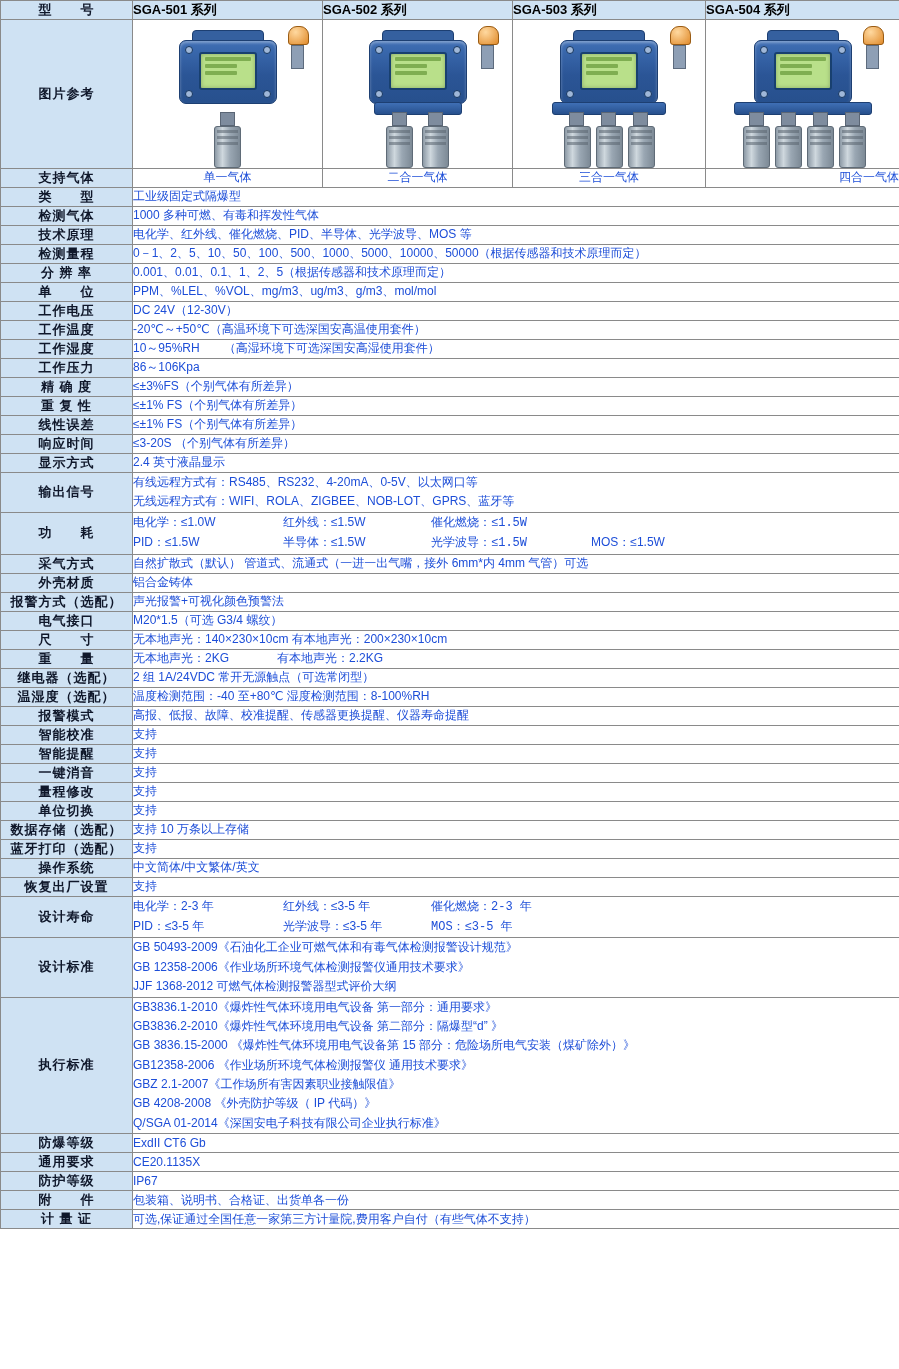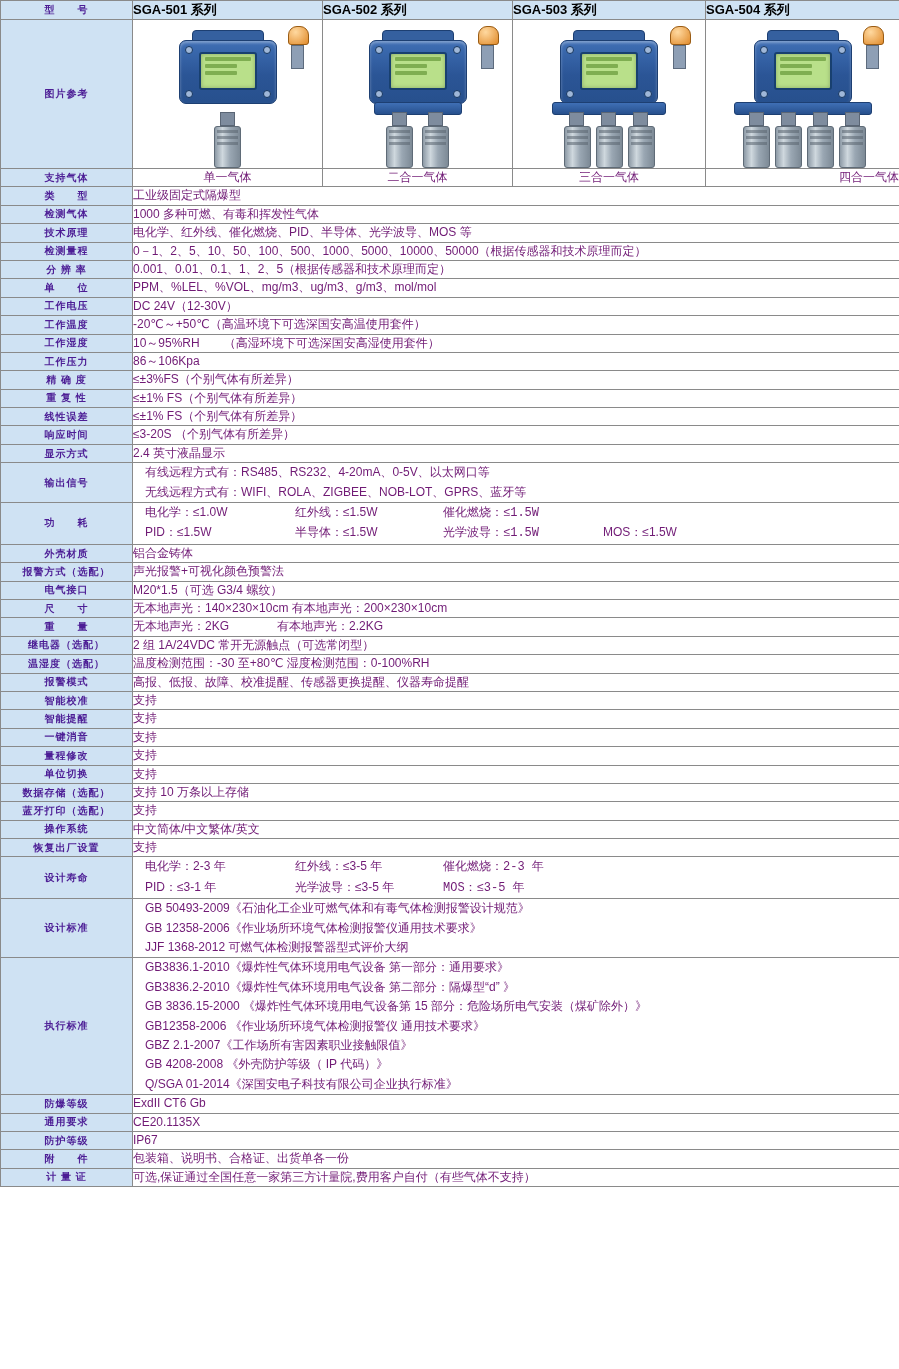--- a/index.html
+++ b/index.html
@@ -1,24 +1,24 @@
 <!DOCTYPE html>
 <html><head>
 <meta charset="utf-8">
 <style>
   html,body{margin:0;padding:0;background:#ffffff;}
   body{font-family:"Liberation Sans","DejaVu Sans",sans-serif;}
   #sheet{width:899px;height:1369px;position:relative;box-sizing:border-box;}
   table.spec{border-collapse:collapse;width:899px;table-layout:fixed;}
   table.spec td{border:1px solid #8a8a8a;padding:0;vertical-align:middle;}
-  td.lbl{background:#cfe2f3;text-align:center;font-weight:bold;font-size:10px;color:#4c1d95;letter-spacing:1px;width:132px;}
-  td.val{background:#ffffff;font-size:12px;color:#701a75;padding:3px 7px;line-height:1.45;}
+  td.lbl{background:#cfe2f3;text-align:center;font-weight:bold;font-size:13px;color:#0f172a;letter-spacing:1px;width:132px;}
+  td.val{background:#ffffff;font-size:12px;color:#1d4ed8;padding:3px 7px;line-height:1.45;}
   td.hdr{background:#cfe2f3;font-weight:bold;font-size:13px;}
   td.imgcell{background:#ffffff;text-align:center;padding:2px 0;}
-  .row-multi div{padding:1px 12px;}
+  .row-multi div{padding:1px 0;}
   .pw{display:inline-block;}
   .pw.w1{min-width:150px;}
   .pw.w2{min-width:148px;}
   .pw.w3{min-width:160px;font-family:Liberation Mono, monospace;}
   .std-line{padding:2px 0;}
   
   .dev{position:relative;width:100%;height:148px;display:flex;align-items:flex-end;justify-content:center;}
   .devwrap{position:relative;width:175px;height:146px;}
   .body-box{position:absolute;left:50%;transform:translateX(-50%);top:18px;width:96px;height:62px;background:linear-gradient(180deg,#3f6fb5 0%,#2b5596 55%,#27508d 100%);border:1px solid #1d3f72;border-radius:7px;box-shadow:inset 0 2px 3px rgba(255,255,255,.35);}
   .screen{position:absolute;left:50%;transform:translateX(-50%);top:11px;width:54px;height:34px;background:#b9e08a;border:2px solid #18406f;border-radius:3px;box-shadow:inset 0 0 4px rgba(0,0,0,.25);}
@@ -315,20 +315,24 @@
       <div>
         <span class="pw w1">电化学：≤1.0W</span><span class="pw w2">红外线：≤1.5W</span><span class="pw w3">催化燃烧：≤1.5W</span>
       </div>
       <div>
         <span class="pw w1">PID：≤1.5W</span><span class="pw w2">半导体：≤1.5W</span><span class="pw w3">光学波导：≤1.5W</span><span class="pw">MOS：≤1.5W</span>
       </div>
     </td>
   </tr>
 
   <tr>
+          <td class="lbl">采气方式</td>
+          <td class="val" colspan="4">自然扩散式（默认）  管道式、流通式（一进一出气嘴，接外 6mm*内 4mm 气管）可选</td>
+        </tr>
+  <tr>
           <td class="lbl">外壳材质</td>
           <td class="val" colspan="4">铝合金铸体</td>
         </tr>
   <tr>
           <td class="lbl">报警方式（选配）</td>
           <td class="val" colspan="4">声光报警+可视化颜色预警法</td>
         </tr>
   <tr>
           <td class="lbl">电气接口</td>
           <td class="val" colspan="4">M20*1.5（可选 G3/4 螺纹）</td>
@@ -340,21 +344,21 @@
   <tr>
           <td class="lbl">重　　量</td>
           <td class="val" colspan="4">无本地声光：2KG　　　　有本地声光：2.2KG</td>
         </tr>
   <tr>
           <td class="lbl">继电器（选配）</td>
           <td class="val" colspan="4">2 组 1A/24VDC 常开无源触点（可选常闭型）</td>
         </tr>
   <tr>
           <td class="lbl">温湿度（选配）</td>
-          <td class="val" colspan="4">温度检测范围：-30 至+80℃  湿度检测范围：0-100%RH</td>
+          <td class="val" colspan="4">温度检测范围：-40 至+80℃  湿度检测范围：8-100%RH</td>
         </tr>
   <tr>
           <td class="lbl">报警模式</td>
           <td class="val" colspan="4">高报、低报、故障、校准提醒、传感器更换提醒、仪器寿命提醒</td>
         </tr>
   <tr>
           <td class="lbl">智能校准</td>
           <td class="val" colspan="4">支持</td>
         </tr>
   <tr>
@@ -390,21 +394,21 @@
           <td class="val" colspan="4">支持</td>
         </tr>
 
   <tr>
     <td class="lbl">设计寿命</td>
     <td class="val row-multi" colspan="4">
       <div>
         <span class="pw w1">电化学：2-3 年</span><span class="pw w2">红外线：≤3-5 年</span><span class="pw w3">催化燃烧：2-3 年</span>
       </div>
       <div>
-        <span class="pw w1">PID：≤3-1 年</span><span class="pw w2">光学波导：≤3-5 年</span><span class="pw w3">MOS：≤3-5 年</span>
+        <span class="pw w1">PID：≤3-5 年</span><span class="pw w2">光学波导：≤3-5 年</span><span class="pw w3">MOS：≤3-5 年</span>
       </div>
     </td>
   </tr>
 
   <tr>
     <td class="lbl">设计标准</td>
     <td class="val row-multi" colspan="4">
       <div class="std-line">GB 50493-2009《石油化工企业可燃气体和有毒气体检测报警设计规范》</div>
       <div class="std-line">GB 12358-2006《作业场所环境气体检测报警仪通用技术要求》</div>
       <div class="std-line">JJF 1368-2012 可燃气体检测报警器型式评价大纲</div>

